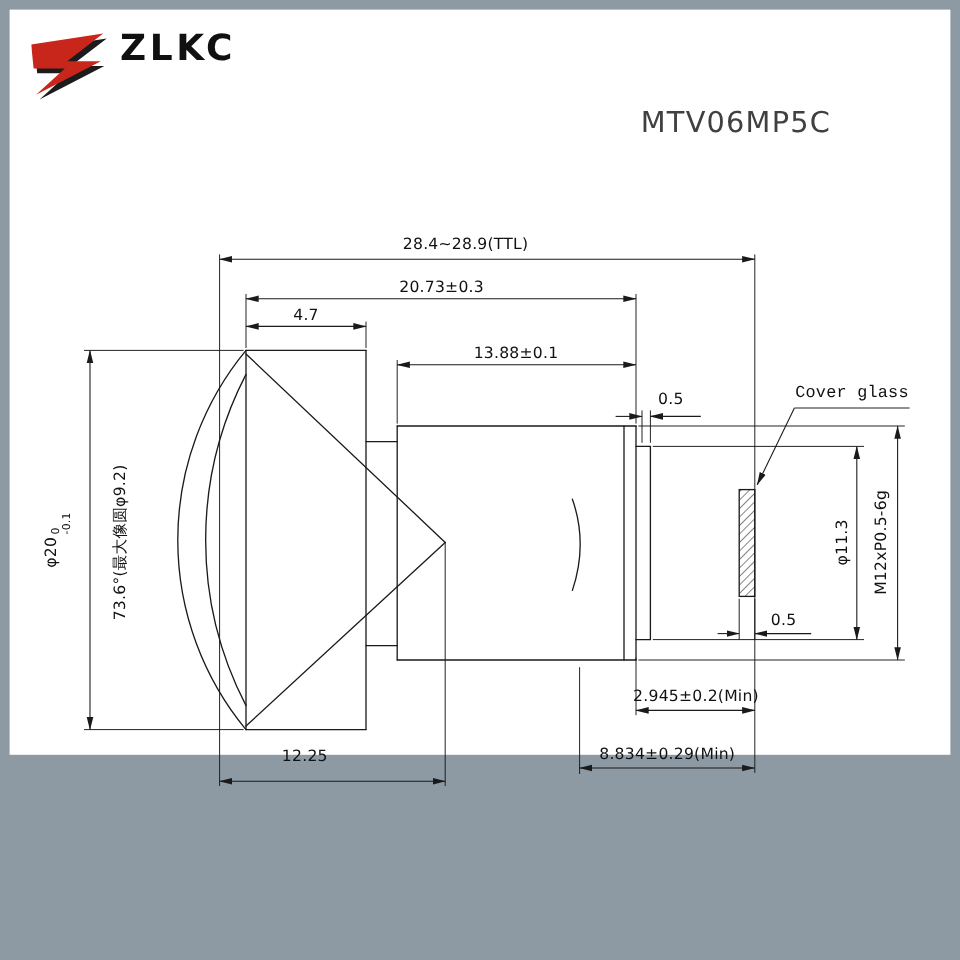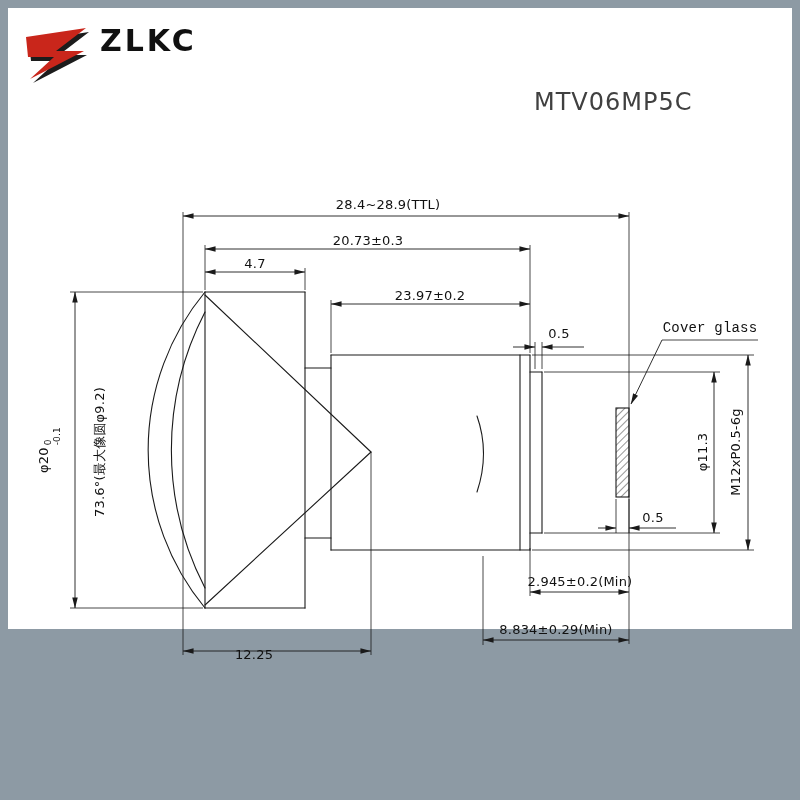--- a/index.html
+++ b/index.html
@@ -120,32 +120,32 @@
       <div class="en">ZLKC</div>
     </div>
   </div>
 
   <div class="model">MTV06MP5C</div>
 
   <div>
     <div class="lbl" style="left:388px; top:204px;">28.4~28.9(TTL)</div>
     <div class="lbl" style="left:368px; top:240px;">20.73±0.3</div>
     <div class="lbl" style="left:255px; top:263px;">4.7</div>
-    <div class="lbl" style="left:430px; top:295px;">23.97±0.2</div>
+    <div class="lbl" style="left:430px; top:295px;">13.88±0.1</div>
     <div class="lbl" style="left:559px; top:333px;">0.5</div>
     <div class="lbl big" style="left:710px; top:328px;font-family:Liberation Mono, monospace;">Cover glass</div>
 
     <div class="lbl rot" style="left:49px; top:450px;">
       <span>φ20</span><span class="tol">
           <span>0</span>
           <span>-0.1</span>
         </span>
     </div>
     <div class="lbl rot" style="left:100px; top:452px;">73.6°(最大像圆φ9.2)</div>
     <div class="lbl rot" style="left:702px; top:452px;">φ11.3</div>
     <div class="lbl rot" style="left:735px; top:452px;">M12xP0.5-6g</div>
 
     <div class="lbl" style="left:653px; top:517px;">0.5</div>
     <div class="lbl" style="left:580px; top:581px;">2.945±0.2(Min)</div>
     <div class="lbl" style="left:556px; top:629px;">8.834±0.29(Min)</div>
-    <div class="lbl" style="left:254px; top:654px;text-align:right;">12.25</div>
+    <div class="lbl" style="left:254px; top:631px;text-align:right;">12.25</div>
   </div>
 </div>
 
 </body></html>

